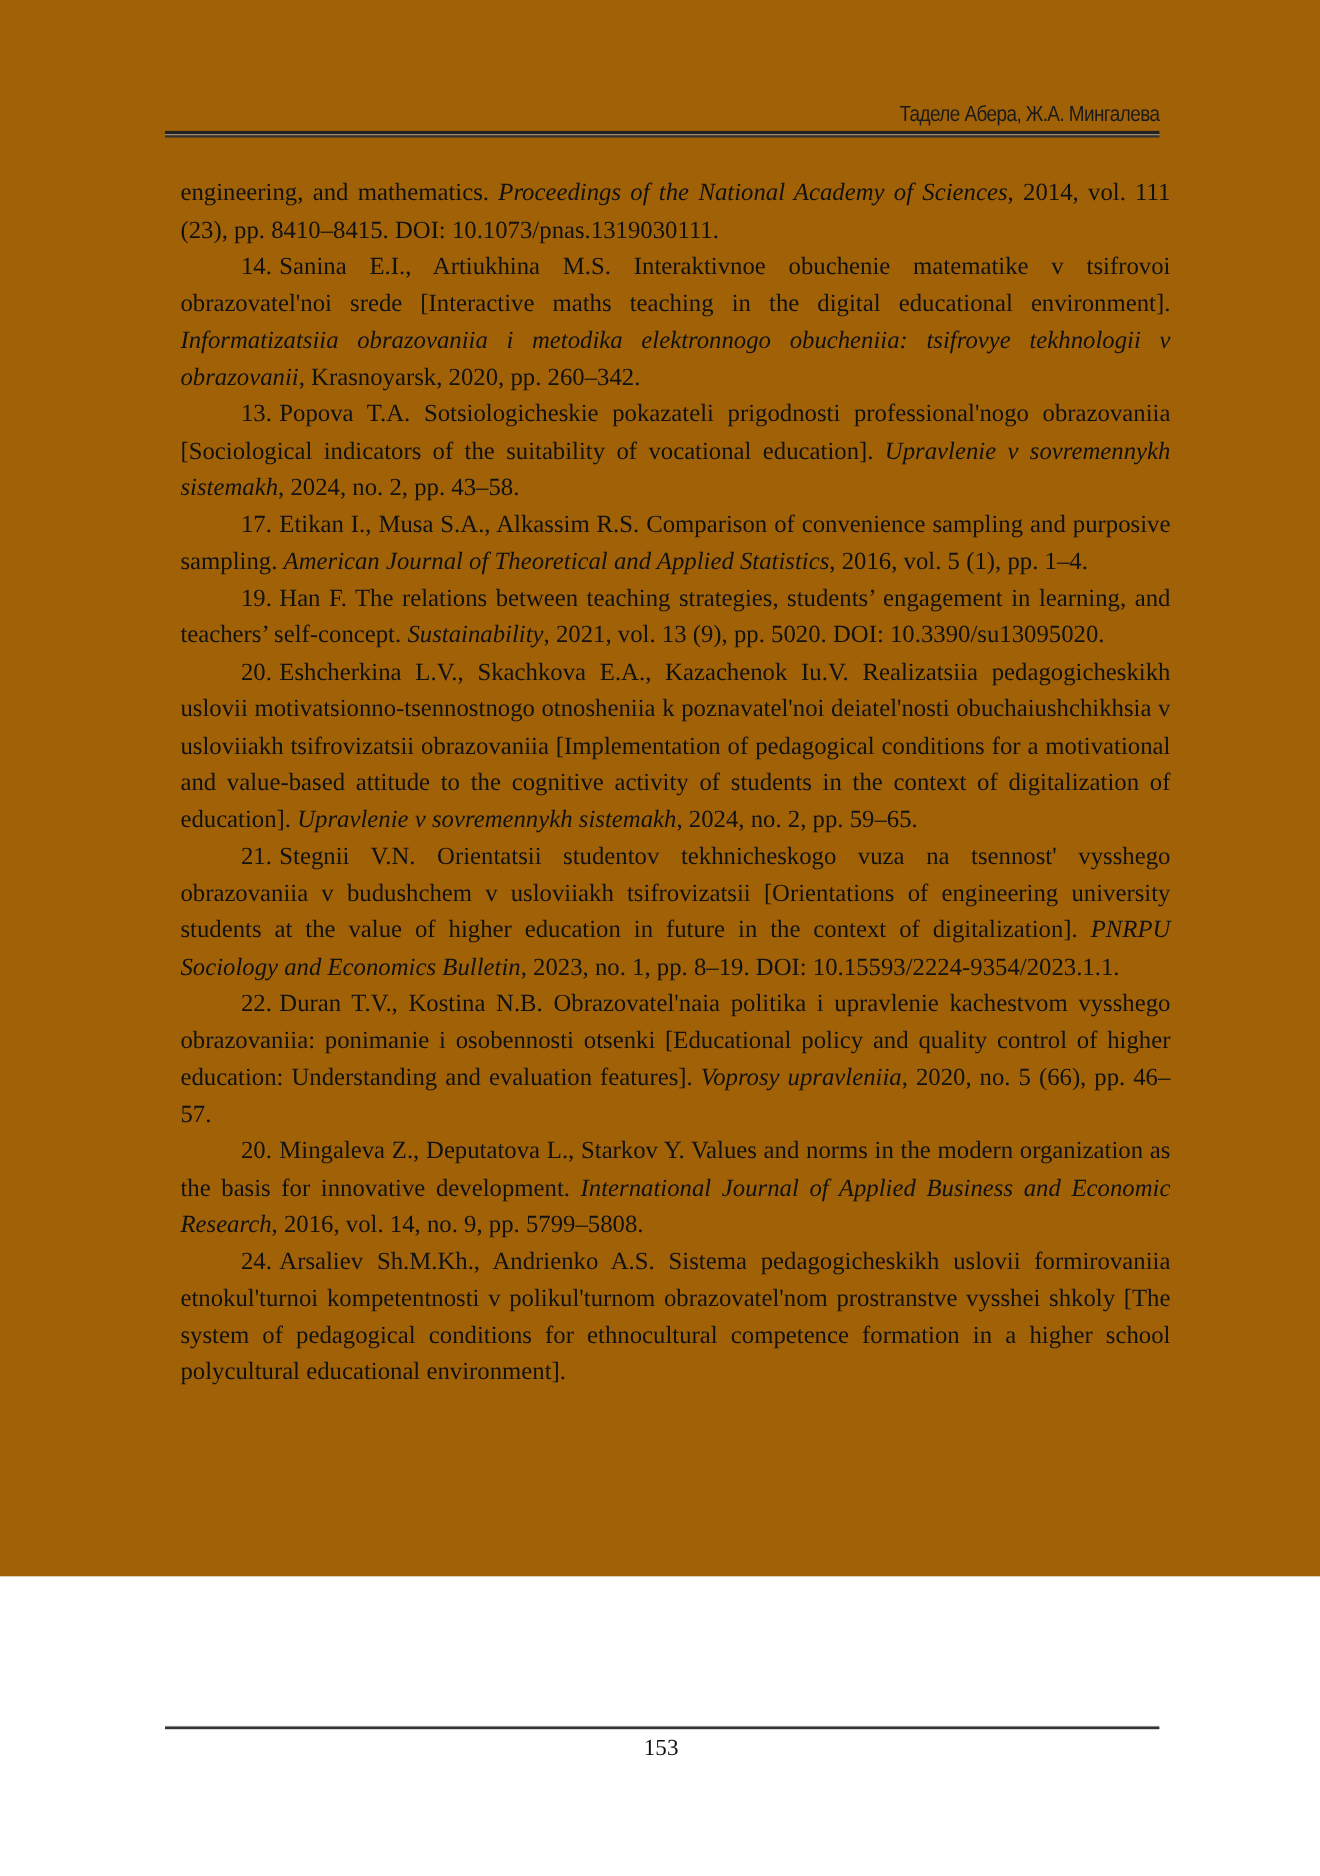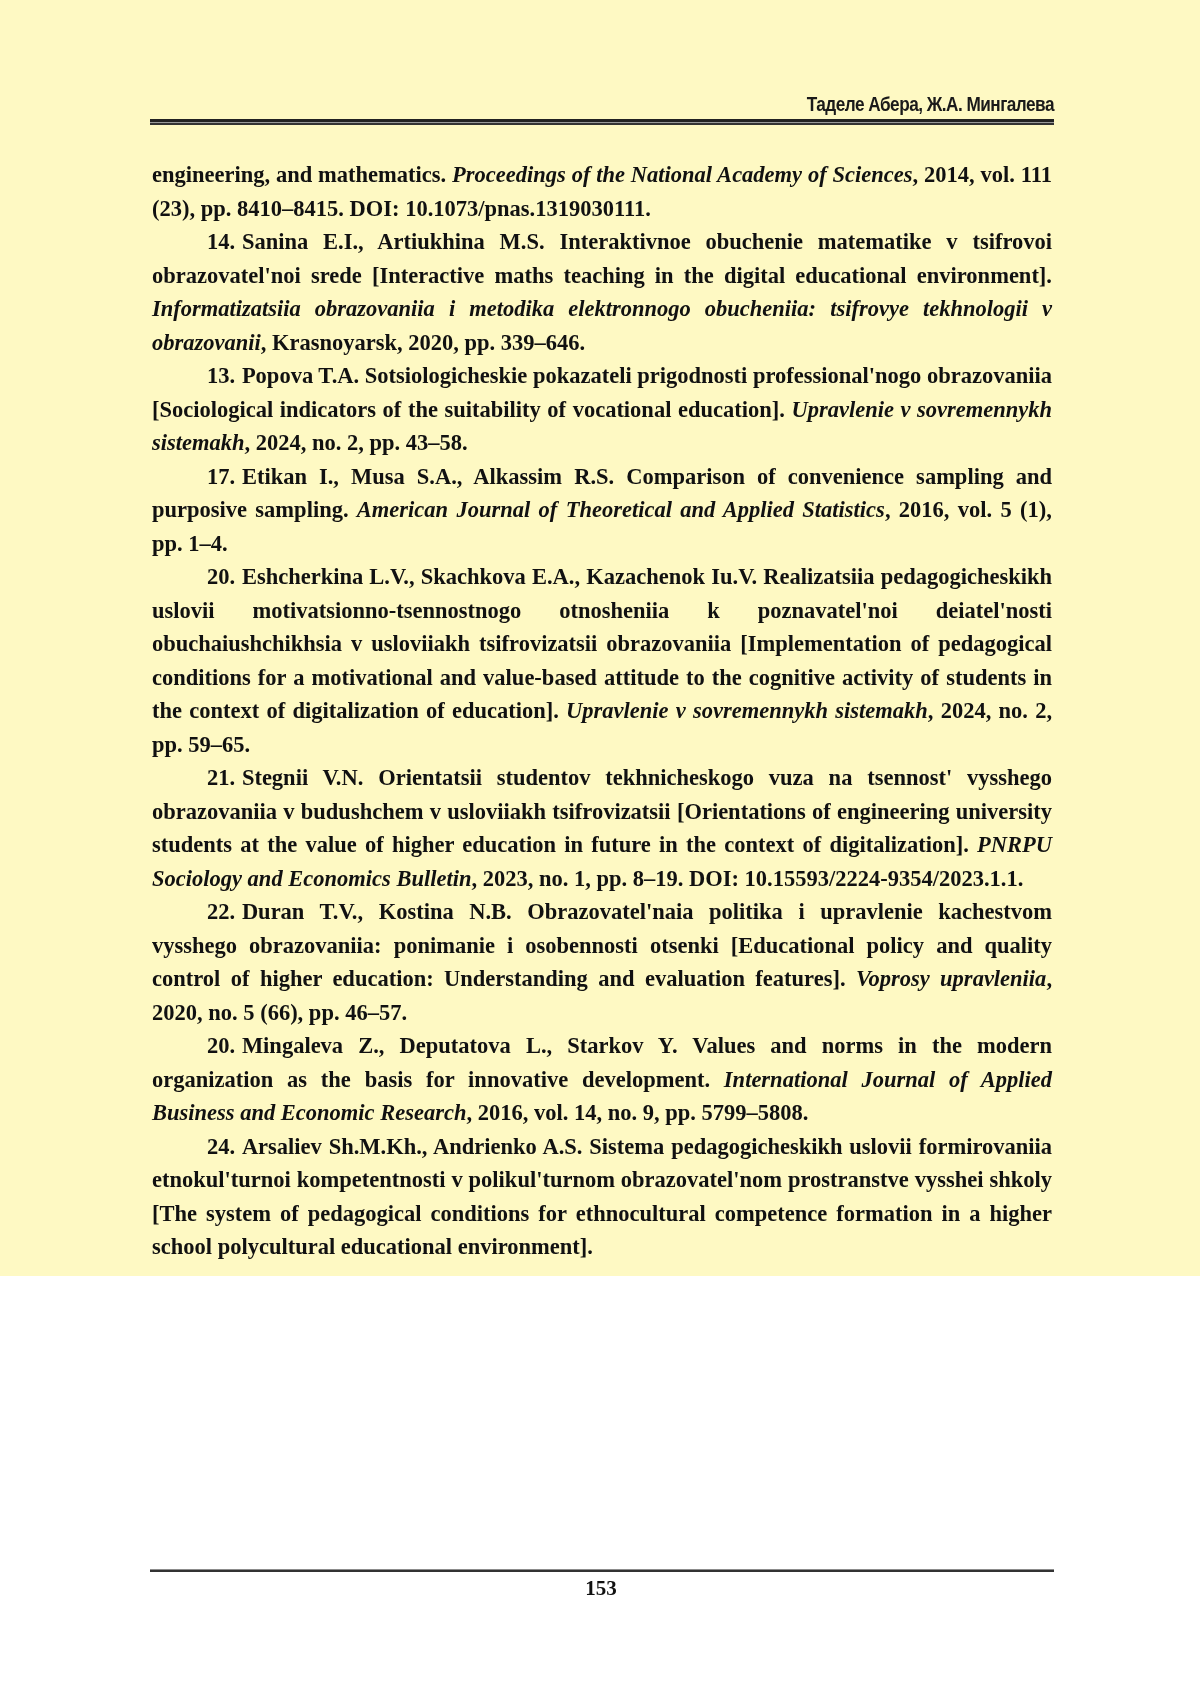--- a/index.html
+++ b/index.html
@@ -11,23 +11,22 @@
     width: 1200px;
     height: 1705px;
     position: relative;
     overflow: hidden;
     color: #111111;
   }
   .page {
     position: absolute;
     left: 0; top: 0;
     width: 1200px;
-    height: 1276px;
-    background: #fef9c3;
-    font-weight: bold;
+    height: 1433px;
+    background: #a16207;
   }
   .running-header {
     position: absolute;
     left: 150px;
     width: 904px;
     top: 92px;
     text-align: right;
     font-family: "Liberation Sans", sans-serif;
     font-size: 20px;
     line-height: 24px;
@@ -47,21 +46,21 @@
     position: absolute; left: 0; right: 0; top: 0; height: 3px; background: #222222;
   }
   .header-rule .r2 {
     position: absolute; left: 0; right: 0; top: 3px; height: 1px; background: #9a9a9a;
   }
   .header-rule .r3 {
     position: absolute; left: 0; right: 0; top: 4px; height: 2px; background: #333333;
   }
   .body-text {
     position: absolute;
-    left: 152px;
+    left: 164px;
     top: 158px;
     width: 900px;
     font-family: "Liberation Serif", serif;
     font-size: 22.5px;
     line-height: 33.5px;
     color: #111111;
   }
   .ref {
     margin: 0;
     text-align: justify;
@@ -113,27 +112,30 @@
     <div class="r1"></div>
     <div class="r2"></div>
     <div class="r3"></div>
   </div>
 
   <div class="body-text">
     <p class="ref">
       <span>engineering, and mathematics. </span><span class="it">Proceedings of the National Academy of Sciences</span><span>, 2014, vol. 111 (23), pp. 8410–8415. DOI: 10.1073/pnas.1319030111.</span>
     </p>
     <p class="ref indent">
-      <span class="num">14.</span><span>Sanina E.I., Artiukhina M.S. Interaktivnoe obuchenie matematike v tsifrovoi obrazovatel'noi srede [Interactive maths teaching in the digital educational environment]. </span><span class="it">Informatizatsiia obrazovaniia i metodika elektronnogo obucheniia: tsifrovye tekhnologii v obrazovanii</span><span>, Krasnoyarsk, 2020, pp. 339–646.</span>
+      <span class="num">14.</span><span>Sanina E.I., Artiukhina M.S. Interaktivnoe obuchenie matematike v tsifrovoi obrazovatel'noi srede [Interactive maths teaching in the digital educational environment]. </span><span class="it">Informatizatsiia obrazovaniia i metodika elektronnogo obucheniia: tsifrovye tekhnologii v obrazovanii</span><span>, Krasnoyarsk, 2020, pp. 260–342.</span>
     </p>
     <p class="ref indent">
       <span class="num">13.</span><span>Popova T.A. Sotsiologicheskie pokazateli prigodnosti professional'nogo obrazovaniia [Sociological indicators of the suitability of vocational education]. </span><span class="it">Upravlenie v sovremennykh sistemakh</span><span>, 2024, no. 2, pp. 43–58.</span>
     </p>
     <p class="ref indent">
       <span class="num">17.</span><span>Etikan I., Musa S.A., Alkassim R.S. Comparison of convenience sampling and purposive sampling. </span><span class="it">American Journal of Theoretical and Applied Statistics</span><span>, 2016, vol. 5 (1), pp. 1–4.</span>
+    </p>
+    <p class="ref indent">
+      <span class="num">19.</span><span>Han F. The relations between teaching strategies, students’ engagement in learning, and teachers’ self-concept. </span><span class="it">Sustainability</span><span>, 2021, vol. 13 (9), pp. 5020. DOI: 10.3390/su13095020.</span>
     </p>
     <p class="ref indent">
       <span class="num">20.</span><span>Eshcherkina L.V., Skachkova E.A., Kazachenok Iu.V. Realizatsiia peda­gogicheskikh uslovii motivatsionno-tsennostnogo otnosheniia k poznavatel'noi deiatel'nosti obuchaiushchikhsia v usloviiakh tsifrovizatsii obrazovaniia [Implemen­tation of pedagogical conditions for a motivational and value-based attitude to the cognitive activity of students in the context of digitalization of education]. </span><span class="it">Upravlenie v sovremennykh sistemakh</span><span>, 2024, no. 2, pp. 59–65.</span>
     </p>
     <p class="ref indent">
       <span class="num">21.</span><span>Stegnii V.N. Orientatsii studentov tekhnicheskogo vuza na tsennost' vysshego obrazovaniia v budushchem v usloviiakh tsifrovizatsii [Orientations of en­gineering university students at the value of higher education in future in the context of digitalization]. </span><span class="it">PNRPU Sociology and Economics Bulletin</span><span>, 2023, no. 1, pp. 8–19. DOI: 10.15593/2224-9354/2023.1.1.</span>
     </p>
     <p class="ref indent">
       <span class="num">22.</span><span>Duran T.V., Kostina N.B.  Obrazovatel'naia politika i upravlenie kachestvom vysshego obrazovaniia: ponimanie i osobennosti otsenki [Educational policy and quality control of higher education: Understanding and evaluation fea­tures]. </span><span class="it">Voprosy upravleniia</span><span>, 2020, no. 5 (66), pp. 46–57.</span>
     </p>

